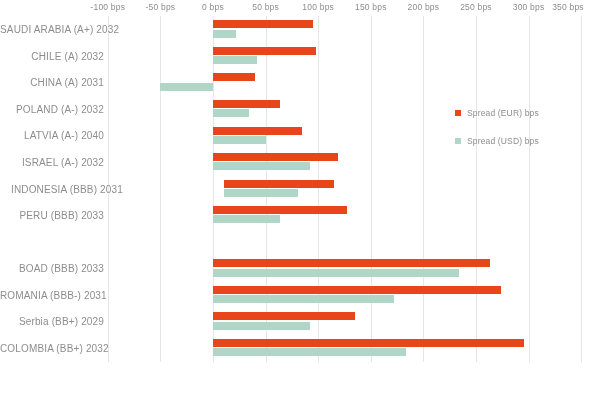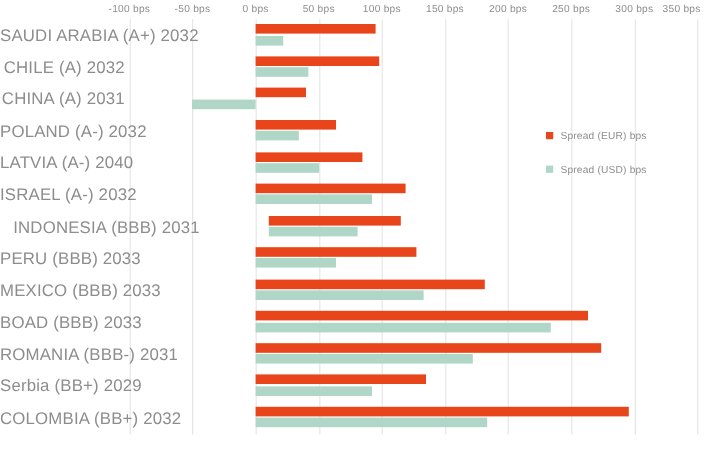--- a/index.html
+++ b/index.html
@@ -22,21 +22,21 @@
   
   .plot{position:absolute;left:0;top:16px;width:605px;height:346px;}
   .gridline{position:absolute;top:0;bottom:0;width:1px;background:#e6e6e6;}
 
   
   .rows{position:absolute;left:0;top:0;width:605px;height:346px;}
   .row{position:absolute;left:0;width:605px;height:26.55px;}
   .row-label{
     position:absolute;left:0;top:50%;transform:translateY(-50%);
     width:104px;text-align:right;
-    font-size:14px;color:#8d8d8d;
+    font-size:10px;color:#8d8d8d;
     white-space:nowrap;letter-spacing:.15px;
   }
   .bar{position:absolute;height:8px;}
   .bar-eur{background:#e8451a;top:4.4px;}
   .bar-usd{background:#afd6c6;top:13.6px;}
 
   
   .legend{position:absolute;left:455px;top:108px;}
   .legend-item{display:flex;align-items:center;margin-bottom:18px;}
   .legend-swatch{width:6px;height:6px;margin-right:6px;flex:0 0 auto;}
@@ -107,25 +107,20 @@
         <div class="row" style="top: 159.3px; margin-left: 11px;">
           <div class="row-label">INDONESIA (BBB) 2031</div>
           <div class="bar bar-eur" style="left: 213px; width: 110.46px; background: rgb(232, 69, 26);"></div>
           <div class="bar bar-usd" style="left: 213px; width: 73.64px; background: rgb(175, 214, 198);"></div>
         </div>
         <div class="row" style="top: 185.85px;">
           <div class="row-label">PERU (BBB) 2033</div>
           <div class="bar bar-eur" style="left: 213px; width: 133.604px; background: rgb(232, 69, 26);"></div>
           <div class="bar bar-usd" style="left: 213px; width: 67.328px; background: rgb(175, 214, 198);"></div>
         </div>
-        <div class="row" style="top: 212.4px;">
-          <div class="row-label">MEXICO (BBB) 2033</div>
-          <div class="bar bar-eur" style="left: 213px; width: 191.464px; background: rgb(232, 69, 26);"></div>
-          <div class="bar bar-usd" style="left: 213px; width: 139.916px; background: rgb(175, 214, 198);"></div>
-        </div>
         <div class="row" style="top: 238.95px;">
           <div class="row-label">BOAD (BBB) 2033</div>
           <div class="bar bar-eur" style="left: 213px; width: 276.676px; background: rgb(232, 69, 26);"></div>
           <div class="bar bar-usd" style="left: 213px; width: 246.168px; background: rgb(175, 214, 198);"></div>
         </div>
         <div class="row" style="top: 265.5px;">
           <div class="row-label">ROMANIA (BBB-) 2031</div>
           <div class="bar bar-eur" style="left: 213px; width: 288.248px; background: rgb(232, 69, 26);"></div>
           <div class="bar bar-usd" style="left: 213px; width: 180.944px; background: rgb(175, 214, 198);"></div>
         </div>

